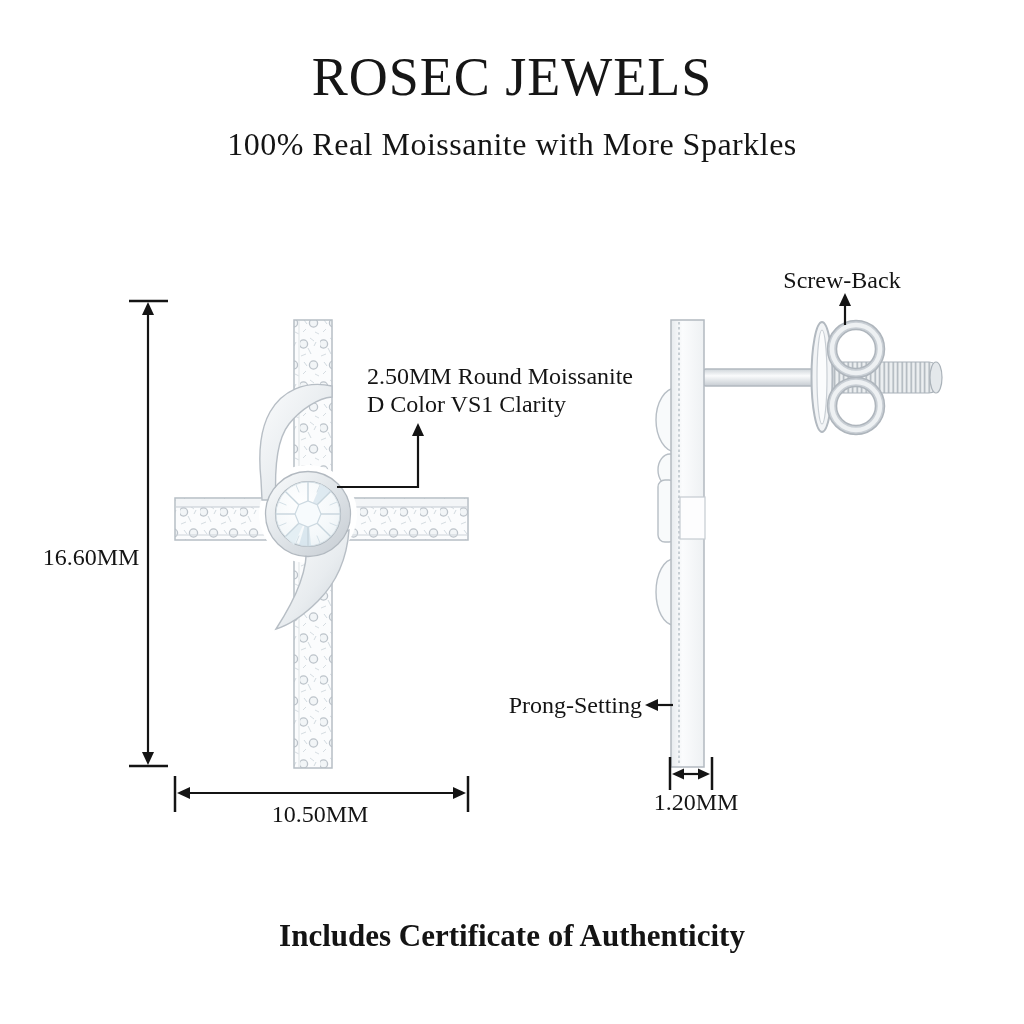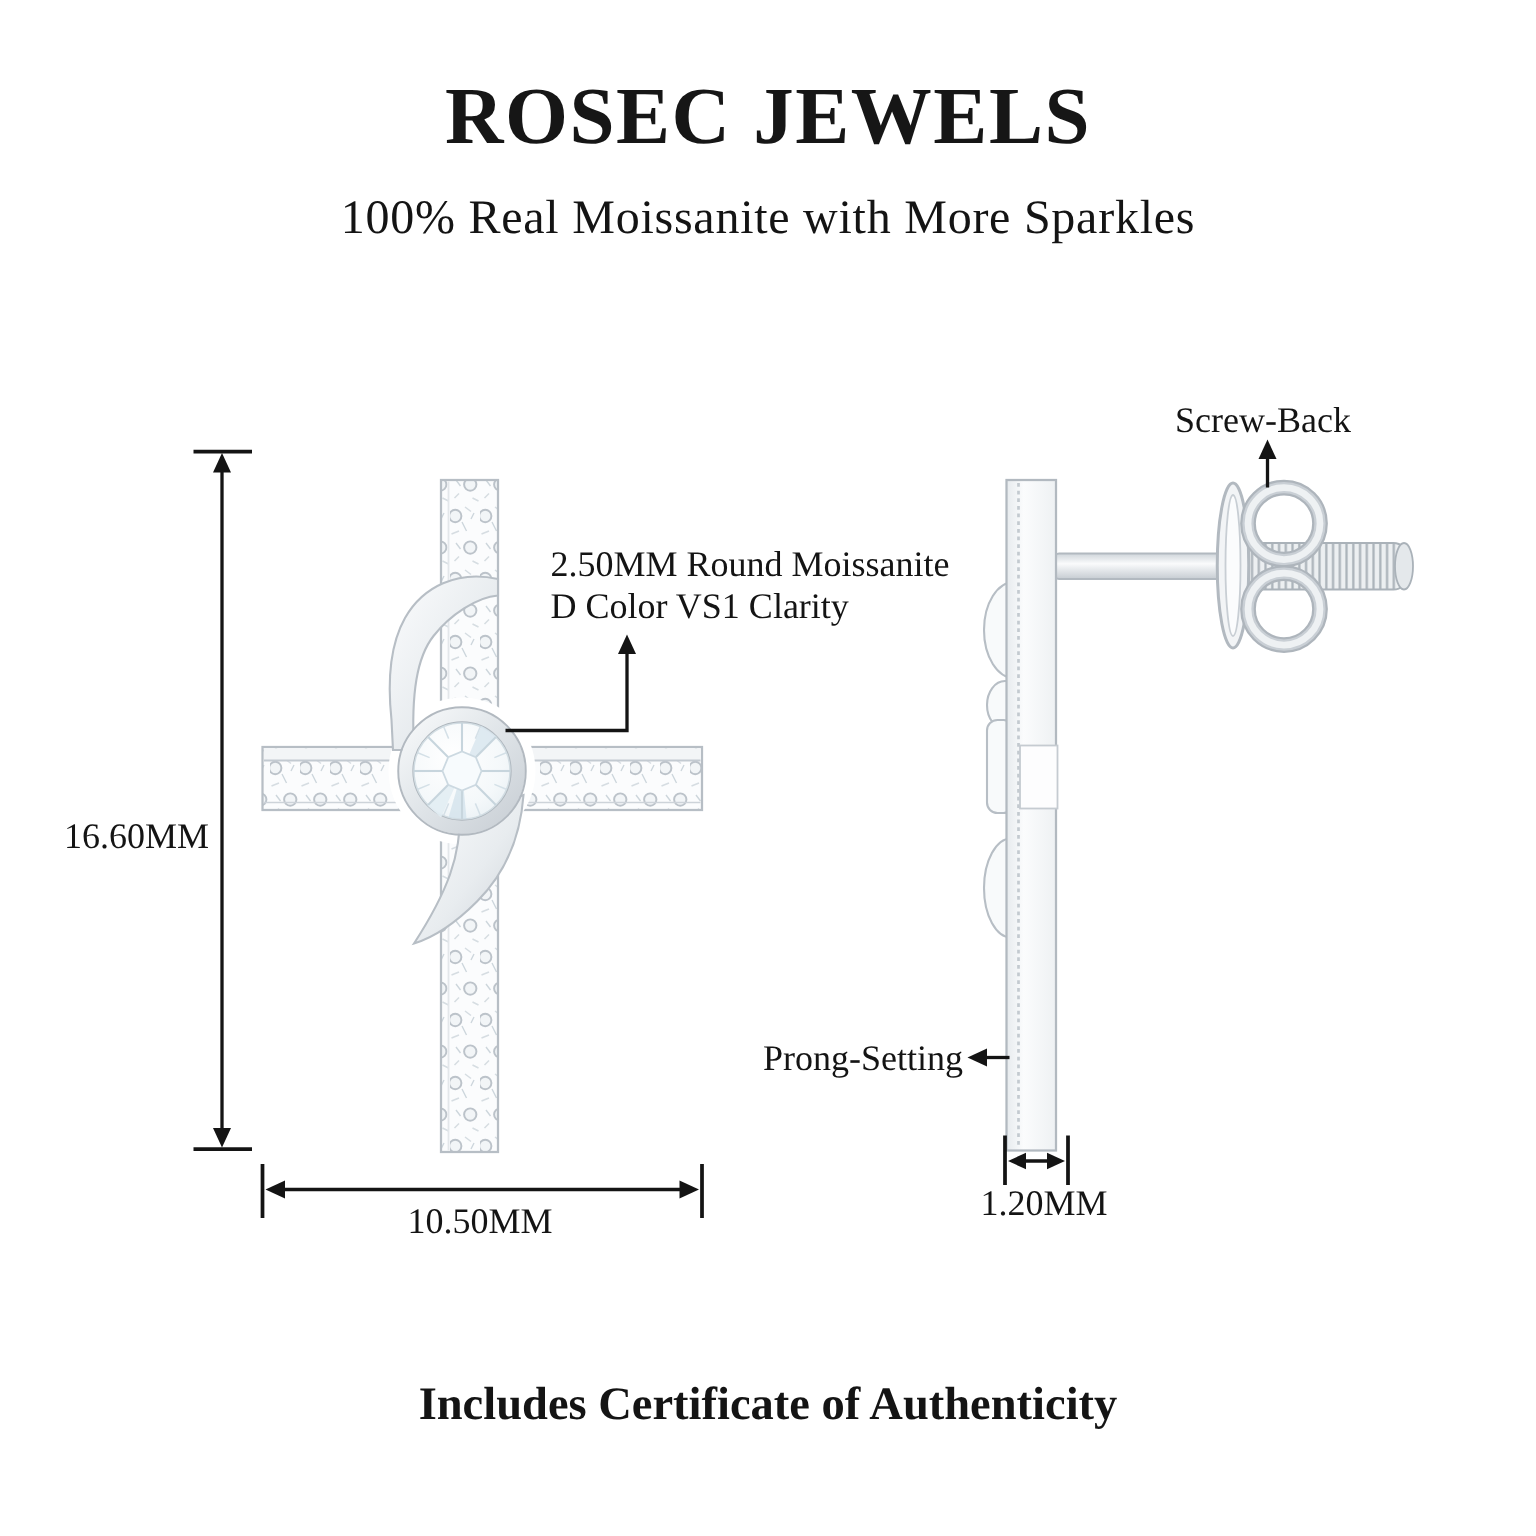--- a/index.html
+++ b/index.html
@@ -1,19 +1,19 @@
 <!DOCTYPE html>
 <html><head>
 <meta charset="utf-8">
 <style>
   html,body{margin:0;padding:0;background:#ffffff;}
   body{width:1024px;height:1024px;overflow:hidden;font-family:"Liberation Serif", serif;color:#1b1b1b;}
   .page{position:relative;width:1024px;height:1024px;background:#ffffff;}
   .brand{position:absolute;top:46px;left:0;width:1024px;text-align:center;margin:0;
-         font-size:54px;font-weight:700;letter-spacing:1px;color:#161616;}
+         font-size:54px;font-weight:400;letter-spacing:1px;color:#161616;}
   .tagline{position:absolute;top:126px;left:0;width:1024px;text-align:center;margin:0;
            font-size:32px;font-weight:400;letter-spacing:.5px;color:#141414;}
   .certificate{position:absolute;top:918px;left:0;width:1024px;text-align:center;margin:0;
                font-size:31px;font-weight:700;color:#141414;}
   svg.diagram{position:absolute;left:0;top:0;}
   svg text{font-family:"Liberation Serif", serif;fill:#141414;}
   .anno{font-size:24px;}
   .dim{font-size:24px;}
 </style>
 </head>

